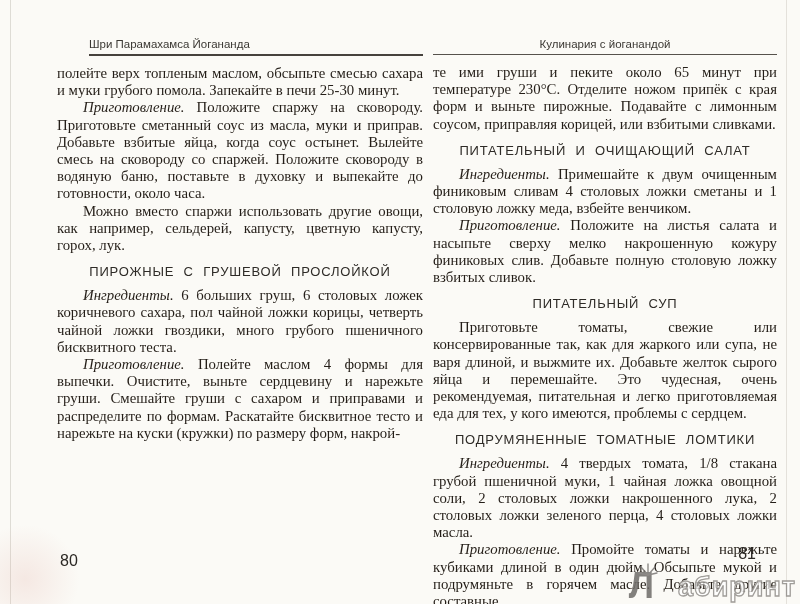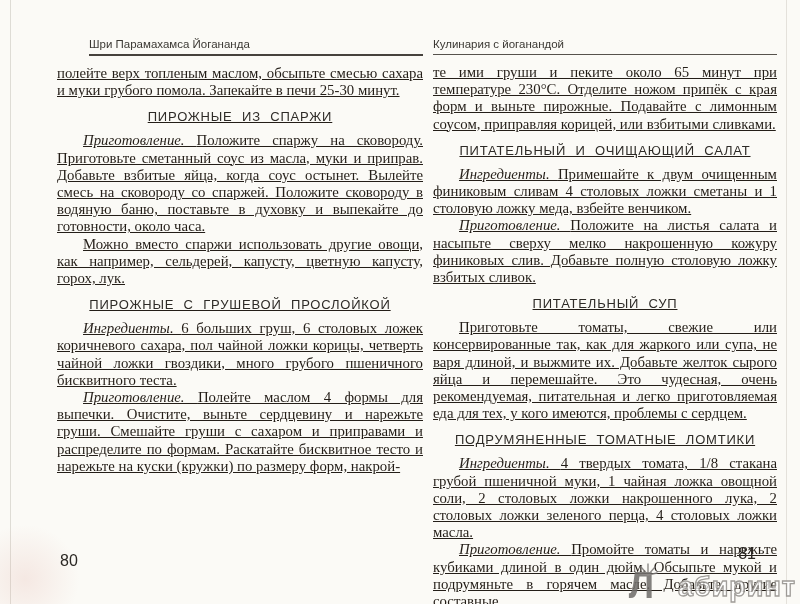--- a/index.html
+++ b/index.html
@@ -20,23 +20,23 @@
   .page{position:absolute;top:38px;}
   .page.left{left:57px;width:366px;}
   .page.right{left:433px;width:344px;}
 
   .running-header{
     font-family:"Liberation Sans","DejaVu Sans",sans-serif;
     font-size:11.5px;color:#3b3833;
     padding-bottom:4px;
   }
   .page.left  .running-header{text-align:left;border-bottom:2.5px solid #46423d;margin-left:32px;}
-  .page.right .running-header{text-align:left;border-bottom:1.5px solid #56524c;}
+  .page.right .running-header{text-align:center;border-bottom:1.5px solid #56524c;}
 
-  .body{margin-top:9px;text-decoration:underline;}
+  .body{margin-top:9px;}
   .para{
     margin:0;
     font-size:14.8px;line-height:17.2px;
     text-align:justify;
   }
   .para.indent{text-indent:26px;}
   .para i{font-style:italic;}
   .recipe-heading{
     margin:10px 0 8px;
     font-family:"Liberation Sans","DejaVu Sans",sans-serif;
@@ -79,21 +79,20 @@
 
 <div class="spread">
   <div class="edge-left"></div>
   <div class="edge-right"></div>
   <div class="blush"></div>
 
   <section class="page left">
     <header class="running-header">Шри Парамахамса Йогананда</header>
     <div class="body" id="left-body">
         <p class="para">полейте верх топленым маслом, обсыпьте смесью сахара и муки грубого помола. Запекайте в печи 25-30 минут.</p>
-        <h3 class="recipe-heading">ПИРОЖНЫЕ ИЗ СПАРЖИ</h3>
         <p class="para indent"><i>Приготовление. </i>Положите спаржу на сковороду. Приготовьте сметанный соус из масла, муки и приправ. Добавьте взбитые яйца, когда соус остынет. Вылейте смесь на сковороду со спаржей. Положите сковороду в водяную баню, поставьте в духовку и выпекайте до готовности, около часа.</p>
         <p class="para indent">Можно вместо спаржи использовать другие овощи, как например, сельдерей, капусту, цветную капусту, горох, лук.</p>
         <h3 class="recipe-heading">ПИРОЖНЫЕ С ГРУШЕВОЙ ПРОСЛОЙКОЙ</h3>
         <p class="para indent"><i>Ингредиенты. </i>6 больших груш, 6 столовых ложек коричневого сахара, пол чайной ложки корицы, четверть чайной ложки гвоздики, много грубого пшеничного бисквитного теста.</p>
         <p class="para indent"><i>Приготовление. </i>Полейте маслом 4 формы для выпечки. Очистите, выньте сердцевину и нарежьте груши. Смешайте груши с сахаром и приправами и распределите по формам. Раскатайте бисквитное тесто и нарежьте на куски (кружки) по размеру форм, накрой-</p>
       </div>
   </section>
 
   <section class="page right">
     <header class="running-header">Кулинария с йоганандой</header>

